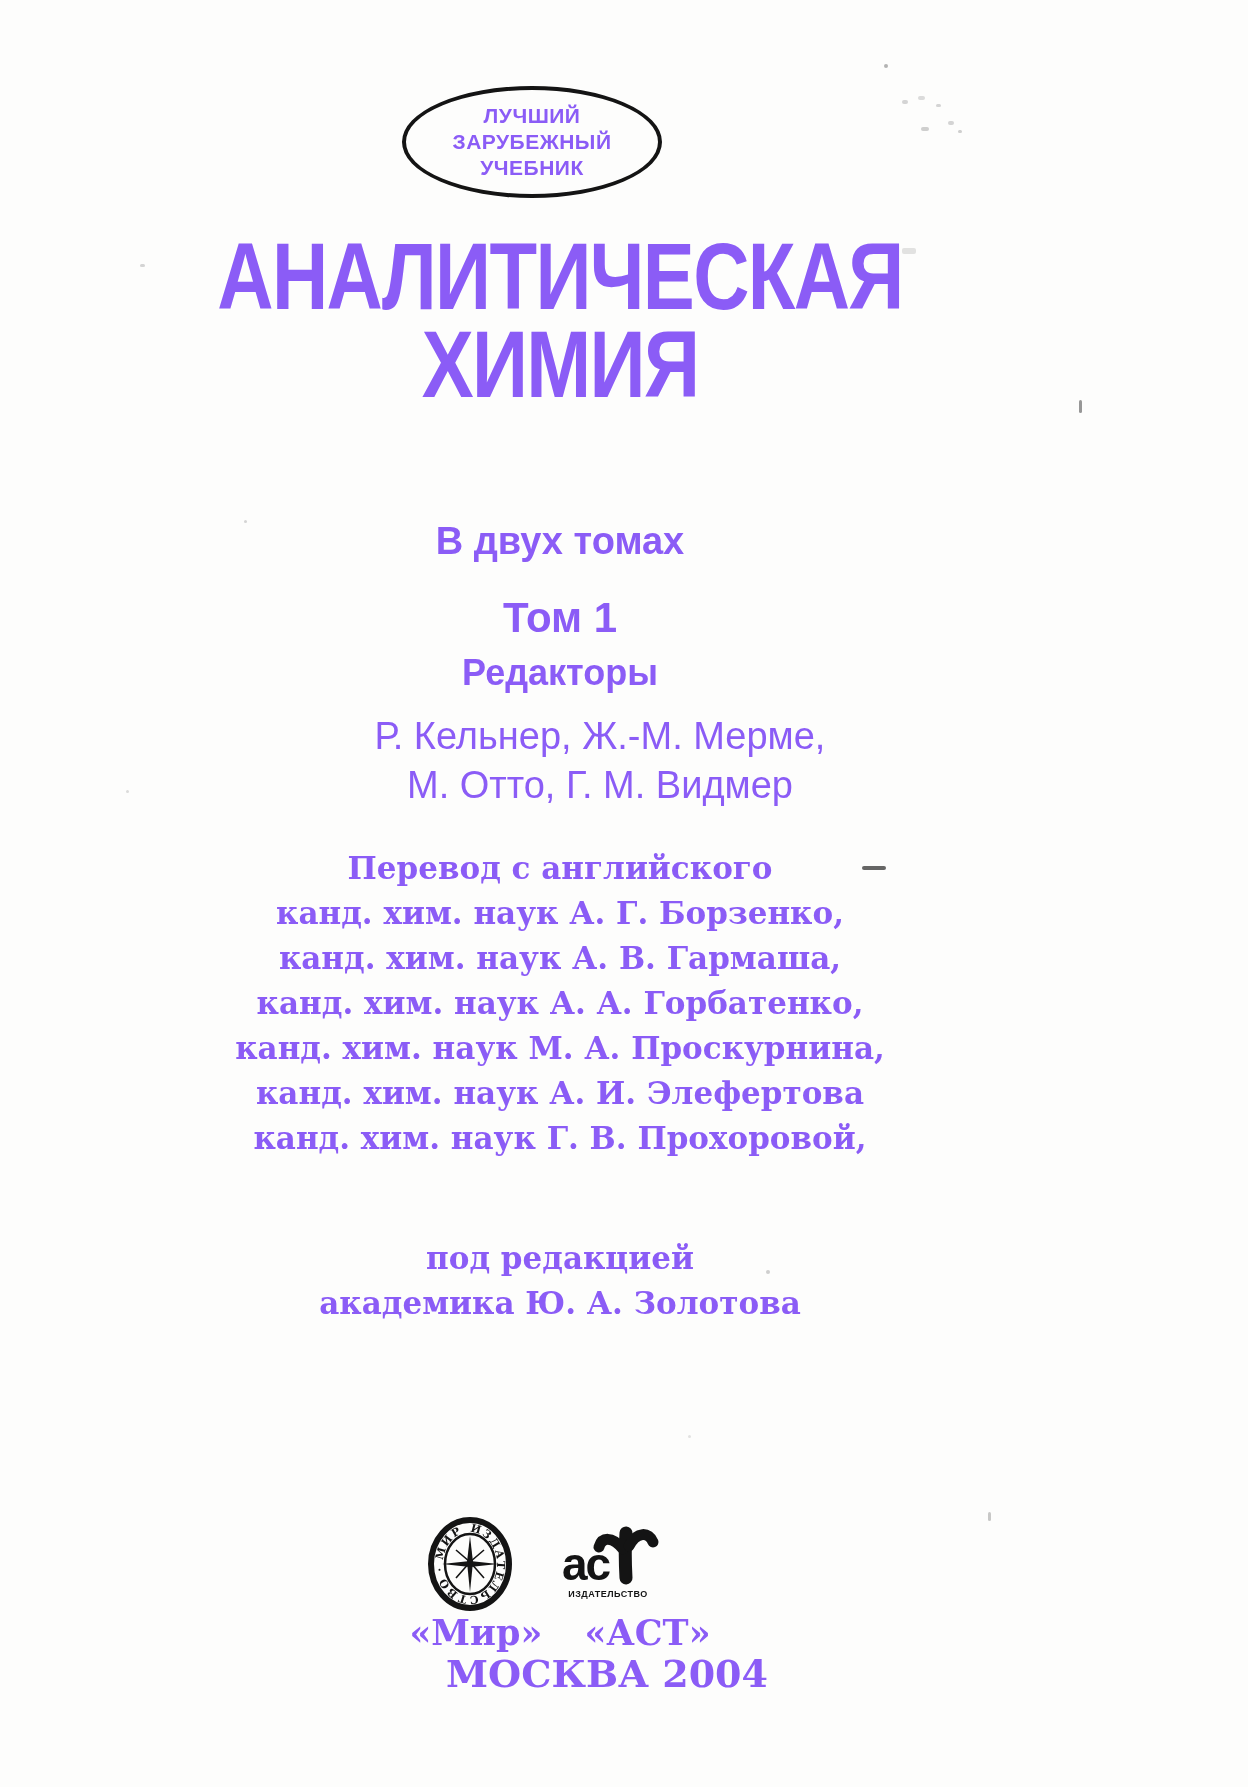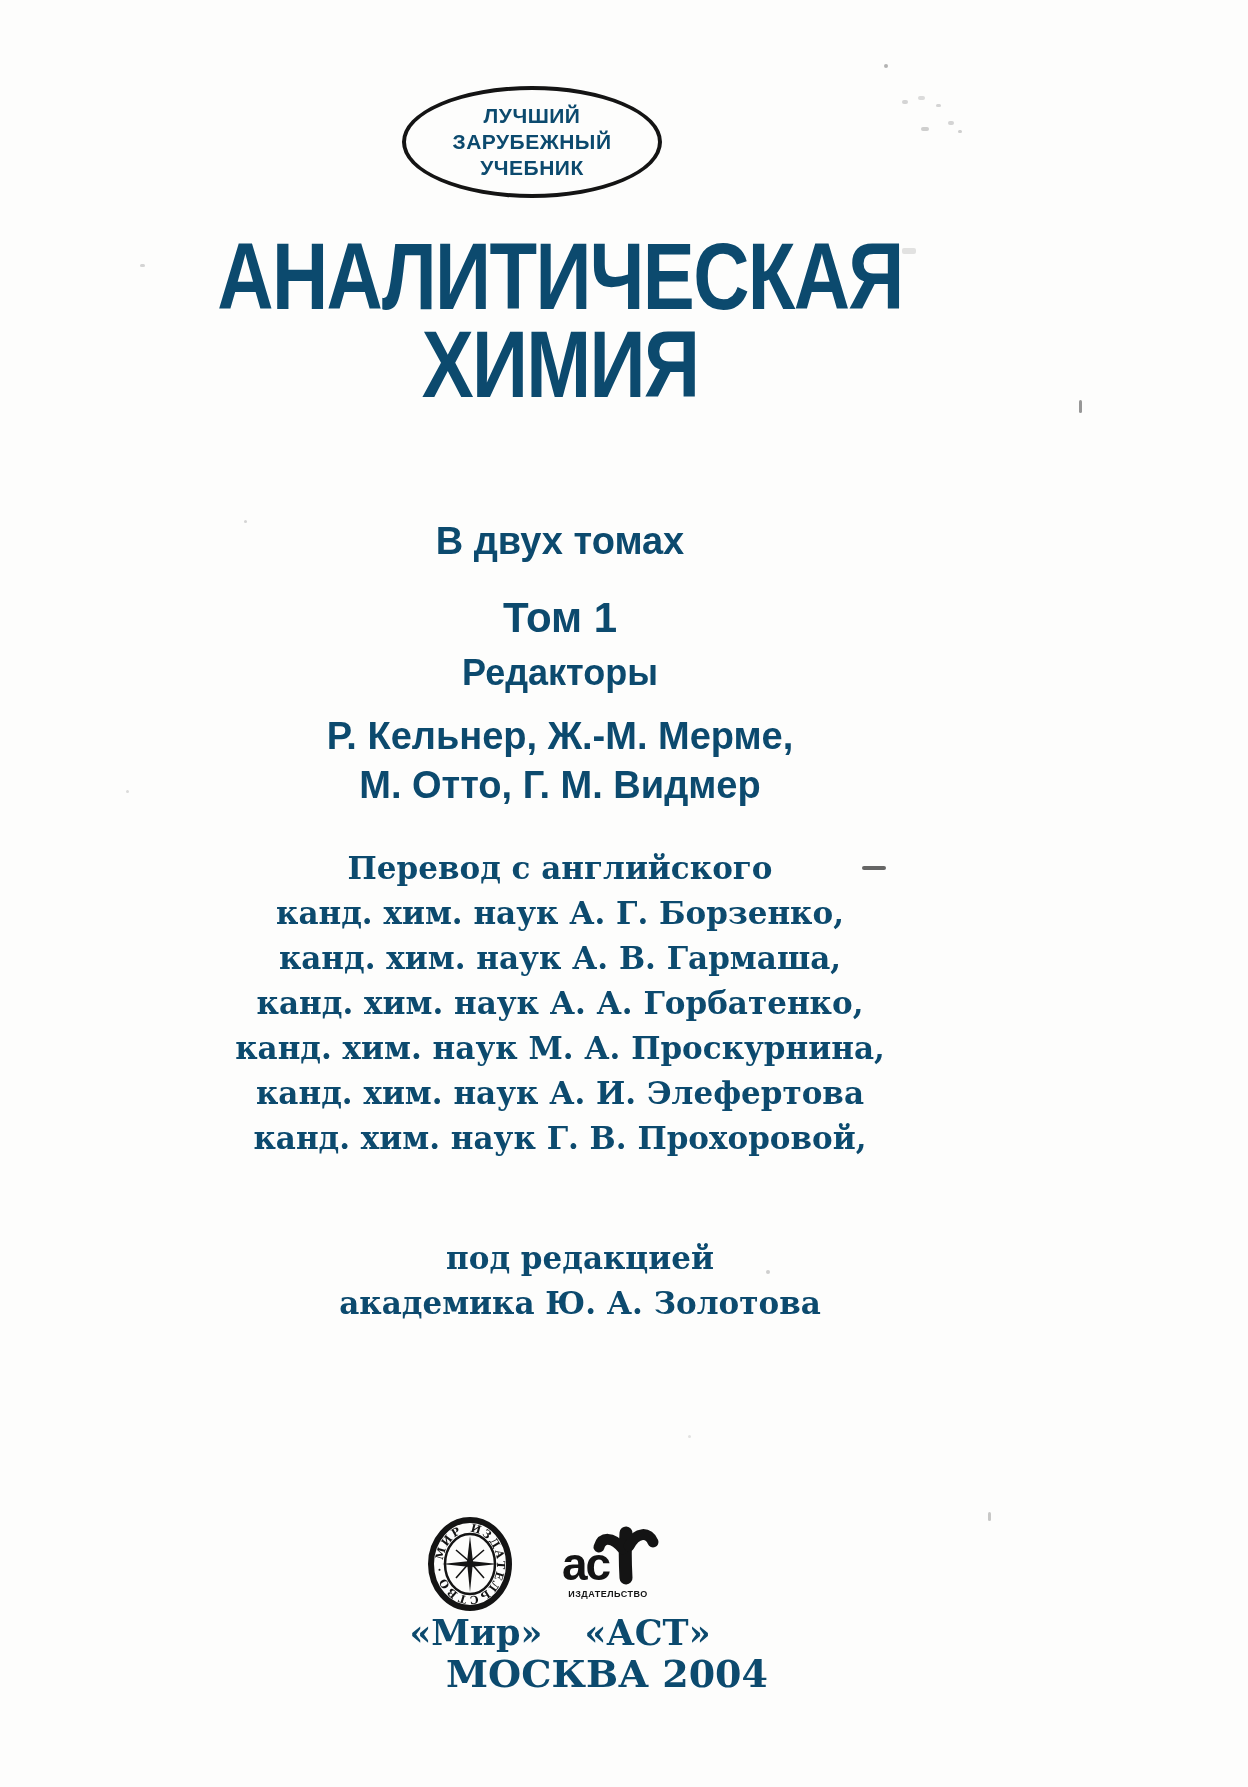--- a/index.html
+++ b/index.html
@@ -1,18 +1,18 @@
 <!DOCTYPE html>
 <html><head>
 <meta charset="utf-8">
 <style>
   html,body{margin:0;padding:0;background:#e8e8e8;}
   .page{
     position:relative;width:1248px;height:1787px;background:#fdfdfc;
-    overflow:hidden;color:#0c4a6e;
+    overflow:hidden;color:#8b5cf6;
     font-family:"Liberation Sans", sans-serif;
   }
   .col{position:absolute;left:0;top:0;width:1120px;height:1787px;}
   .row{position:absolute;left:0;width:100%;text-align:center;}
 
   
   .badge{
     display:inline-flex;flex-direction:column;justify-content:center;align-items:center;
     width:252px;height:104px;border:4px solid #141414;border-radius:50%;
     font-weight:bold;font-size:21px;line-height:26px;letter-spacing:.5px;
@@ -23,21 +23,21 @@
     font-weight:800;font-size:95px;line-height:88px;letter-spacing:-2px;
     transform:scaleX(.82);transform-origin:50% 0;white-space:nowrap;
   }
   .subtitle{
     font-weight:800;font-size:62px;line-height:62px;letter-spacing:-1px;
     transform:scaleX(.85);transform-origin:50% 0;white-space:nowrap;
   }
   .volnote{font-size:38px;font-weight:600;}
   .volume{font-size:42px;font-weight:800;}
   .editors-label{font-size:36px;font-weight:600;}
-  .editors-names{font-size:38px;font-weight:700;line-height:49px;}
+  .editors-names{font-size:38px;font-weight:400;line-height:49px;margin-left:40px;}
 
   .serifblock{
     font-family:"DejaVu Serif","Liberation Serif",serif;font-weight:700;
     font-size:31px;line-height:45px;
   }
 
   .logos{display:inline-flex;align-items:flex-start;gap:46px;transform:translateX(-16px);}
   .imprint-names{
     font-family:"DejaVu Serif","Liberation Serif",serif;font-weight:700;font-size:35px;
   }
@@ -79,21 +79,21 @@
     <div class="row serifblock" style="top:846px;">
       <div>Перевод с английского</div>
       <div>канд. хим. наук А. Г. Борзенко,</div>
       <div>канд. хим. наук А. В. Гармаша,</div>
       <div>канд. хим. наук А. А. Горбатенко,</div>
       <div>канд. хим. наук М. А. Проскурнина,</div>
       <div>канд. хим. наук А. И. Элефертова</div>
       <div>канд. хим. наук Г. В. Прохоровой,</div>
     </div>
 
-    <div class="row serifblock" style="top:1236px;margin-left:20px;">
+    <div class="row serifblock" style="top:1236px;">
       <div>под редакцией</div>
       <div>академика Ю. А. Золотова</div>
     </div>
 
     <div class="row" style="top:1516px;">
       <div class="logos">
 
         <svg width="88" height="96" viewBox="0 0 88 96">
           <ellipse cx="44" cy="48" rx="39" ry="44" fill="none" stroke="#141414" stroke-width="6"></ellipse>
           <ellipse cx="44" cy="48" rx="25" ry="30" fill="none" stroke="#141414" stroke-width="2.5"></ellipse>

